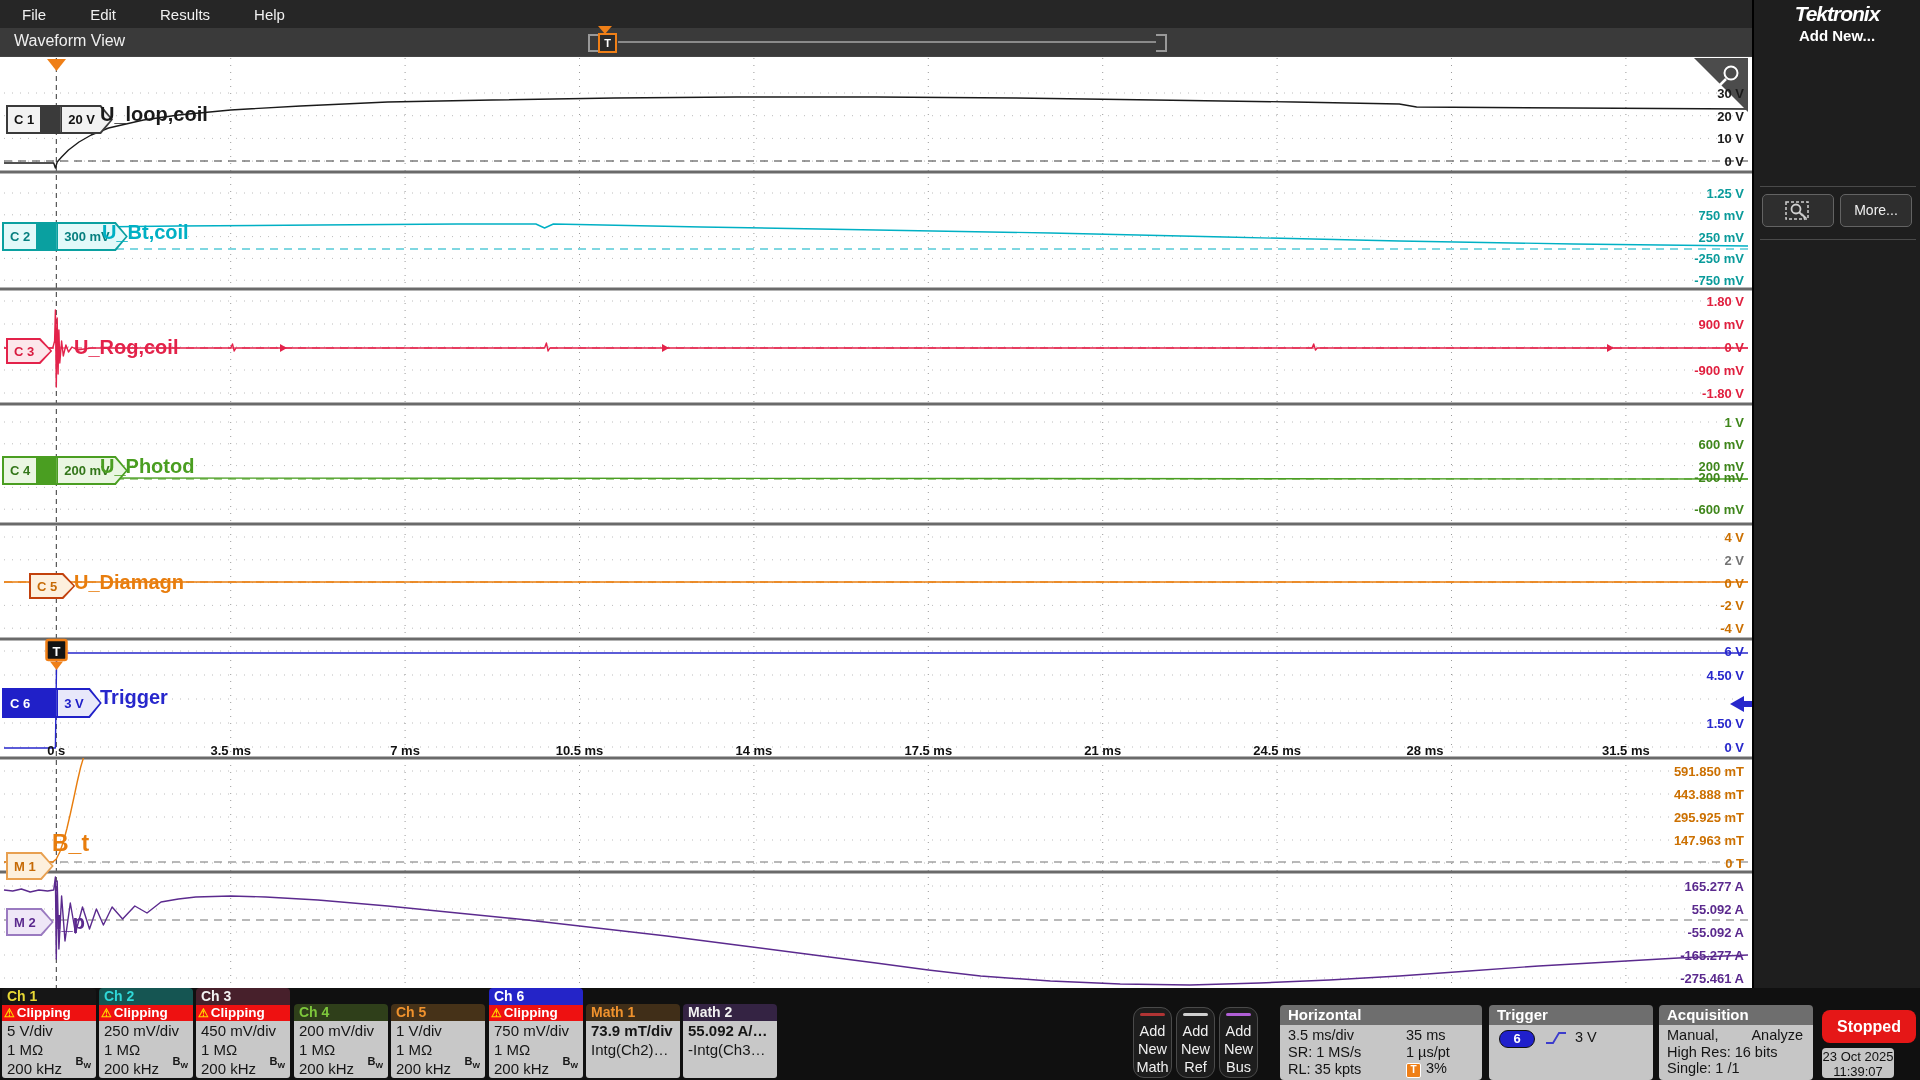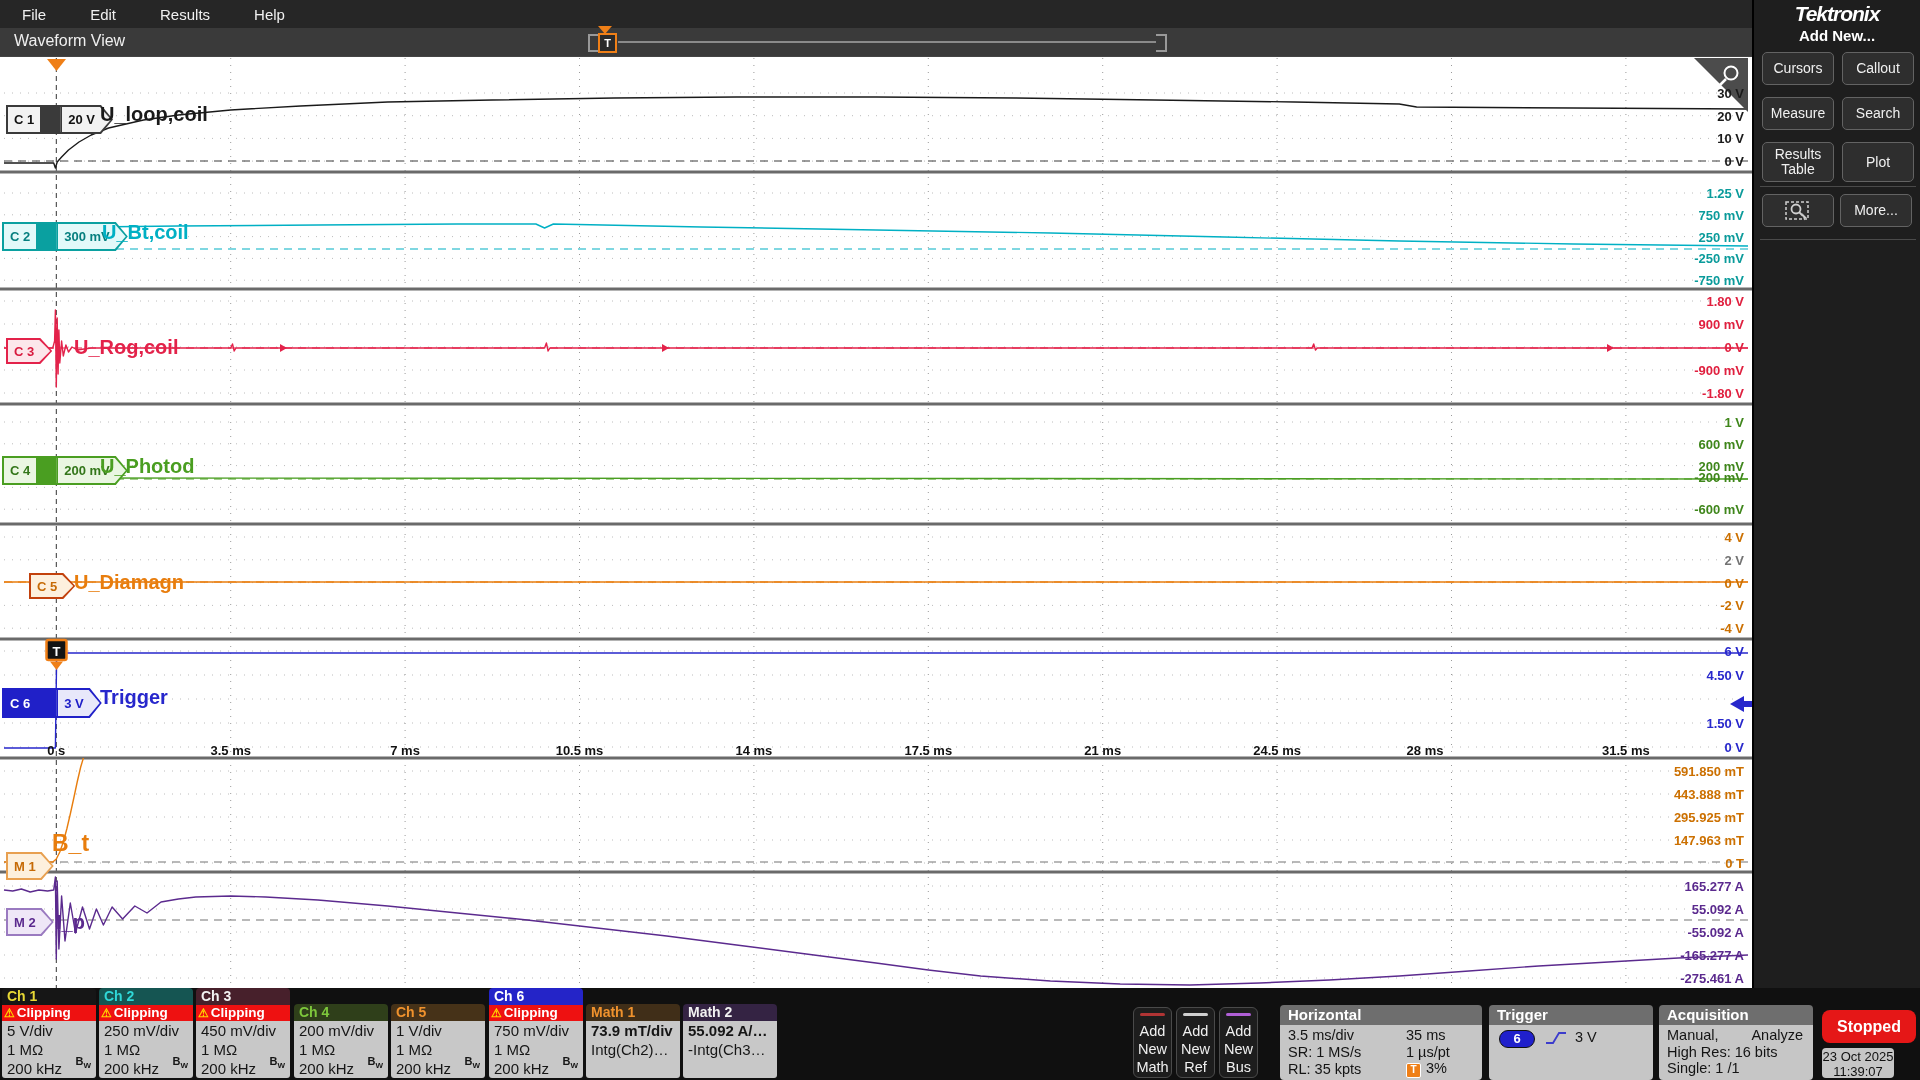--- a/index.html
+++ b/index.html
@@ -37,21 +37,21 @@
   .sb-sep{position:absolute;left:6px;width:156px;height:1px;background:#4a4a4a;}
   
   .bottom-bar{position:absolute;left:0;top:988px;width:1920px;height:92px;background:#101010;}
   .bbadge{position:absolute;width:94px;}
   .bb-head{height:17px;border-radius:4px 4px 0 0;font-size:14px;font-weight:bold;padding-left:5px;line-height:17px;}
   .bb-clip{height:16px;background:#ee1111;color:#fff;font-size:13.5px;font-weight:bold;line-height:16px;padding-left:2px;white-space:nowrap;}
   .bb-clip .warn{color:#ffd400;font-size:12px;margin-right:2px;}
   .bb-body{position:relative;height:57px;background:#c8c8c8;border-radius:0 0 3px 3px;color:#161616;font-size:15px;line-height:19px;padding-left:5px;box-sizing:border-box;}
   .bb-body .bw{position:absolute;right:5px;bottom:3px;font-size:11px;font-weight:bold;}
   .bb-body .bw sub{font-size:8px;}
-  .addnew-btn{position:absolute;top:19px;width:39px;height:71px;background:#1d1d1d;border:1px solid #4a4a4a;border-radius:6px;
+  .addnew-btn{position:absolute;top:19px;width:39px;height:71px;background:#1d1d1d;border:1px solid #4a4a4a;border-radius:11px;
               color:#f0f0f0;font-size:14.5px;line-height:18px;text-align:center;padding-top:14px;box-sizing:border-box;cursor:default;}
   .addnew-btn .stripe{position:absolute;left:6px;right:6px;top:5px;height:3px;border-radius:2px;}
   .panel{position:absolute;top:17px;border-radius:4px;overflow:hidden;}
   .panel-h{height:20px;background:#6e6e6e;color:#fff;font-size:15px;font-weight:bold;padding-left:8px;line-height:20px;}
   .panel-b{background:#c6c6c6;color:#141414;font-size:14.5px;padding:2px 0 3px 8px;}
   .p-row{display:flex;line-height:16.5px;align-items:center;}
   .p-row .c1{flex:0 0 118px;}
   .trig-pill{display:inline-block;width:34px;height:16px;background:#2020cc;border:1px solid #111;border-radius:9px;color:#fff;
              font-size:13px;font-weight:bold;text-align:center;line-height:16px;margin:3px 10px 0 2px;}
   .ticon{display:inline-flex;align-items:center;justify-content:center;width:13px;height:13px;background:#ef7f17;border:1px solid #fff;
@@ -255,28 +255,20 @@
 
   <div class="drag-dots">
       <i></i>
       <i></i>
       <i></i>
     </div>
 
   <div class="sidebar">
     <div class="brand">Tektronix</div>
     <div class="sb-head">Add New...</div>
-    <div id="sb-grid">
-        <div class="sb-btn">Cursors</div>
-        <div class="sb-btn">Callout</div>
-        <div class="sb-btn">Measure</div>
-        <div class="sb-btn">Search</div>
-        <div class="sb-btn" style="height: 34px;">Results Table</div>
-        <div class="sb-btn">Plot</div>
-      </div>
     <div class="sb-sep" style="top:186px;"></div>
     <div id="sb-grid2" style="position:absolute;left:8px;top:194px;width:176px;display:grid;grid-template-columns:72px 72px;gap:6px;">
       <div class="sb-btn" style="height:33px;box-sizing:border-box;">
         <svg width="26" height="20" viewBox="0 0 26 20">
           <rect x="1" y="1" width="22" height="17" fill="none" stroke="#cfcfcf" stroke-width="1.5" stroke-dasharray="3,2"></rect>
           <circle cx="11" cy="8" r="4.5" fill="none" stroke="#cfcfcf" stroke-width="1.8"></circle>
           <line x1="14" y1="11" x2="18" y2="15" stroke="#cfcfcf" stroke-width="1.8"></line>
           <path d="M17,12 l5,5 -2.2,0.4 -0.6,2.2 z" fill="#cfcfcf"></path>
         </svg>
       </div>

